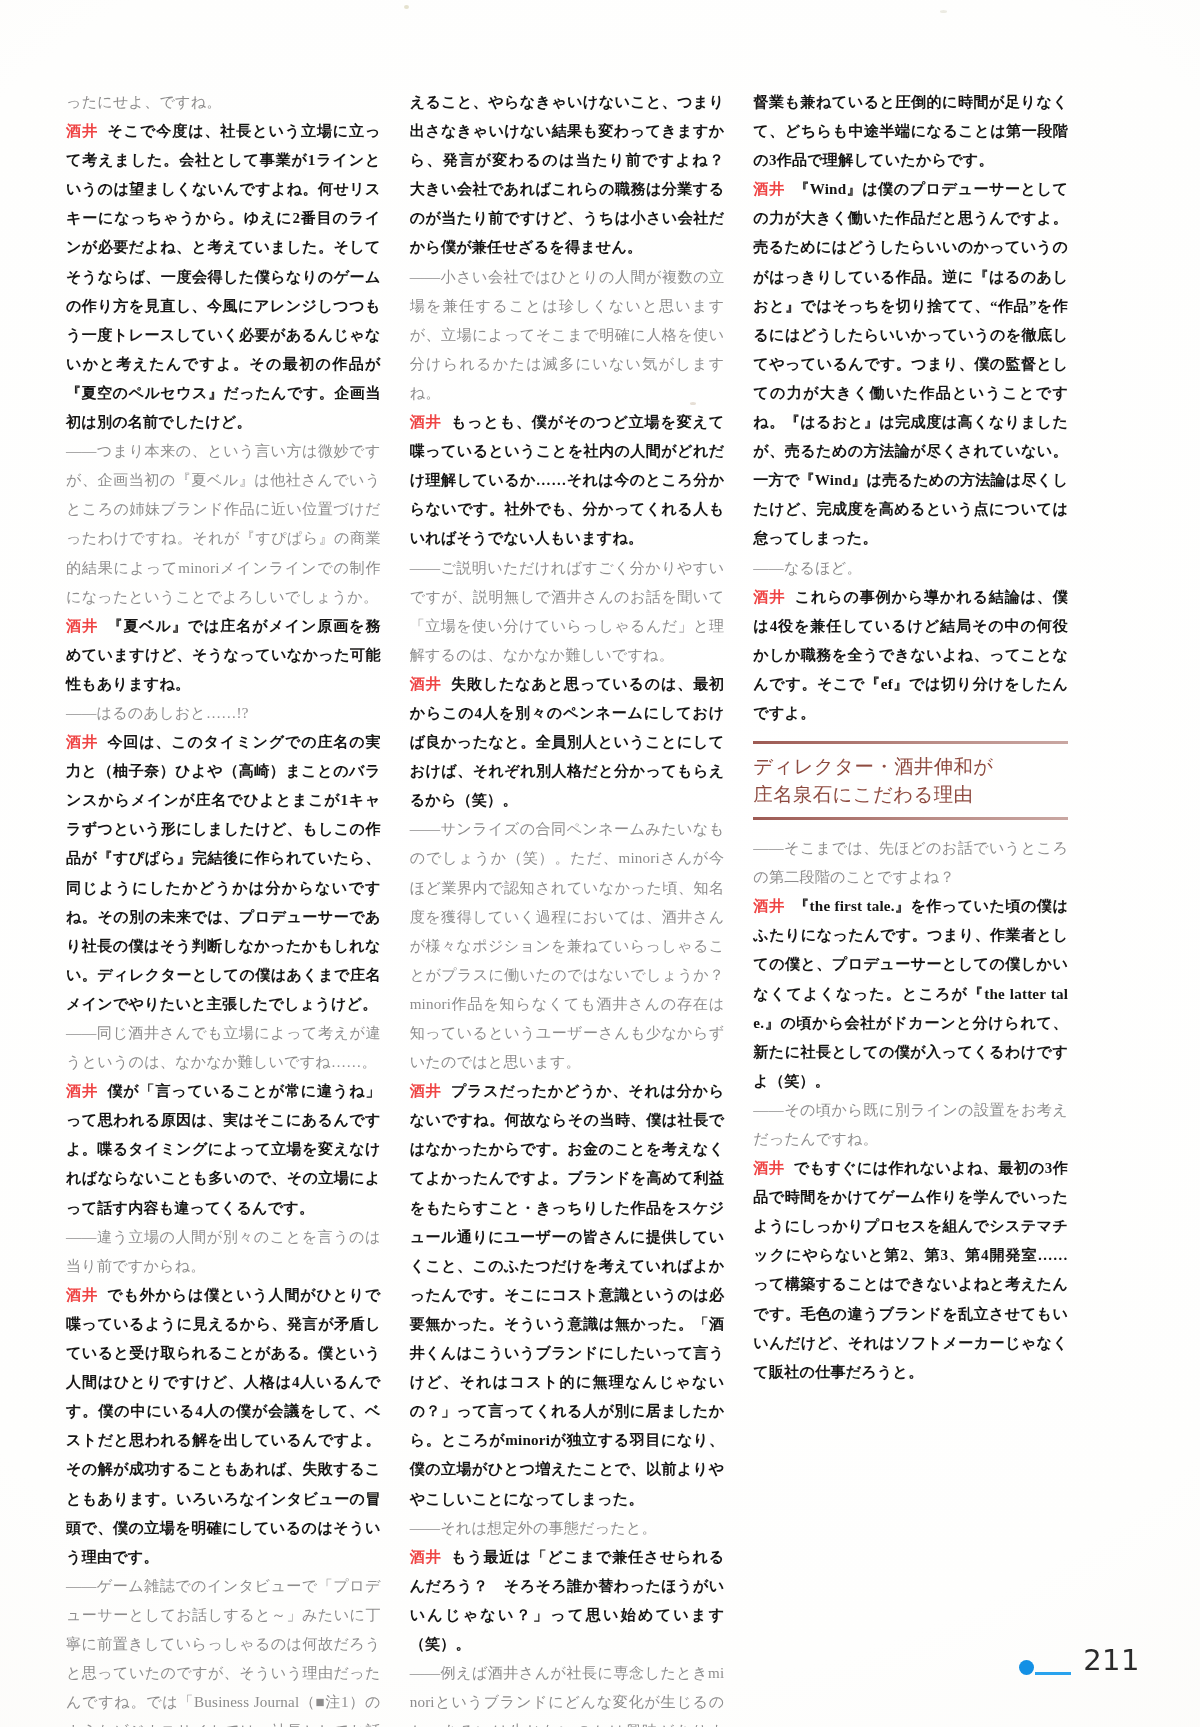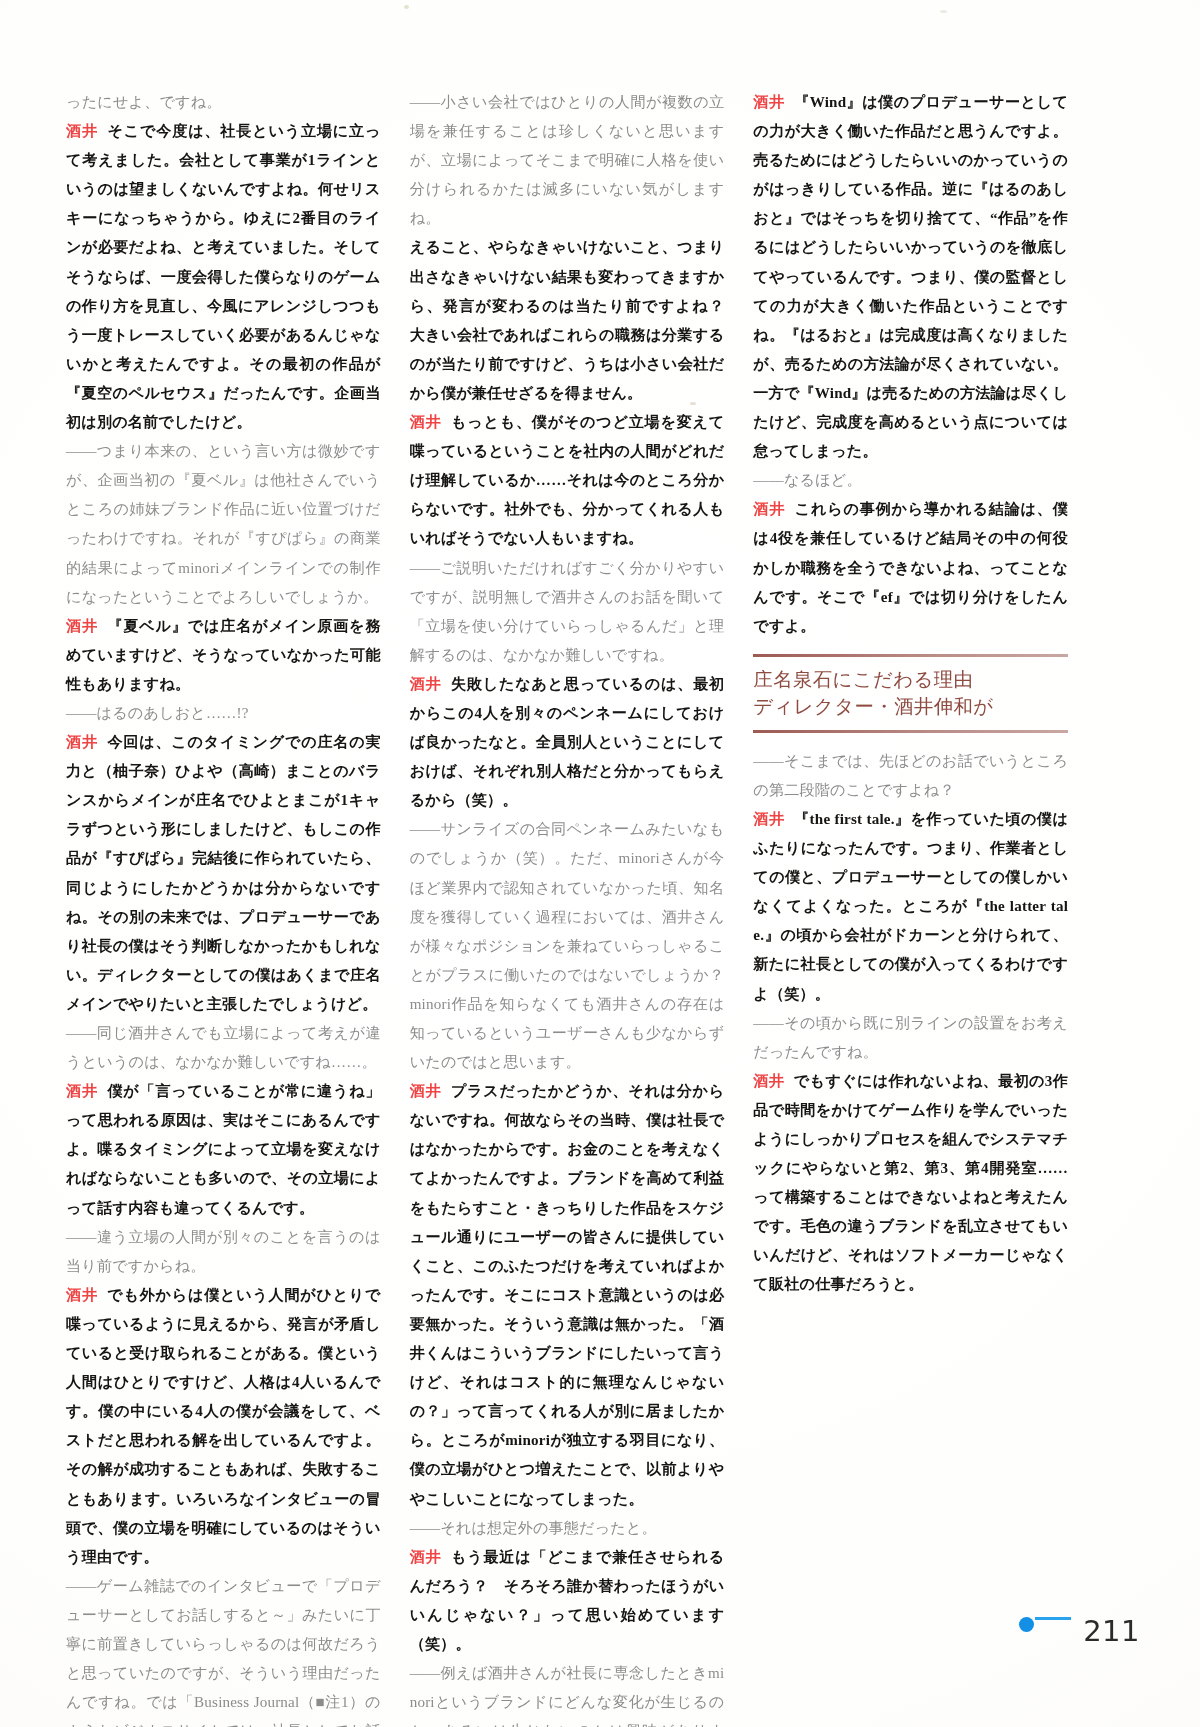--- a/index.html
+++ b/index.html
@@ -109,23 +109,23 @@
     letter-spacing: .4px;
     padding: 9px 0 9px 0;
     font-weight: 400;
   }
   .section-head .head-text span { display: block; }
 
   
   .folio {
     position: absolute;
     right: 60px;
-    bottom: 81px;
+    bottom: 52px;
     display: flex;
-    align-items: flex-start;
+    align-items: flex-end;
     gap: 0;
   }
   .folio .dot {
     width: 15px; height: 15px;
     border-radius: 50%;
     background: #1390e5;
     display: block;
   }
   .folio .bar {
     width: 36px;
@@ -162,40 +162,41 @@
         <p class="para answer"><span class="speaker">酒井</span><span class="body">『夏ベル』では庄名がメイン原画を務めていますけど、そうなっていなかった可能性もありますね。</span></p>
         <p class="para question"><span>——</span><span class="body">はるのあしおと……!?</span></p>
         <p class="para answer"><span class="speaker">酒井</span><span class="body">今回は、このタイミングでの庄名の実力と（柚子奈）ひよや（高崎）まことのバランスからメインが庄名でひよとまこが1キャラずつという形にしましたけど、もしこの作品が『すぴぱら』完結後に作られていたら、同じようにしたかどうかは分からないですね。その別の未来では、プロデューサーであり社長の僕はそう判断しなかったかもしれない。ディレクターとしての僕はあくまで庄名メインでやりたいと主張したでしょうけど。</span></p>
         <p class="para question"><span>——</span><span class="body">同じ酒井さんでも立場によって考えが違うというのは、なかなか難しいですね……。</span></p>
         <p class="para answer"><span class="speaker">酒井</span><span class="body">僕が「言っていることが常に違うね」って思われる原因は、実はそこにあるんですよ。喋るタイミングによって立場を変えなければならないことも多いので、その立場によって話す内容も違ってくるんです。</span></p>
         <p class="para question"><span>——</span><span class="body">違う立場の人間が別々のことを言うのは当り前ですからね。</span></p>
         <p class="para answer"><span class="speaker">酒井</span><span class="body">でも外からは僕という人間がひとりで喋っているように見えるから、発言が矛盾していると受け取られることがある。僕という人間はひとりですけど、人格は4人いるんです。僕の中にいる4人の僕が会議をして、ベストだと思われる解を出しているんですよ。その解が成功することもあれば、失敗することもあります。いろいろなインタビューの冒頭で、僕の立場を明確にしているのはそういう理由です。</span></p>
         <p class="para question"><span>——</span><span class="body">ゲーム雑誌でのインタビューで「プロデューサーとしてお話しすると～」みたいに丁寧に前置きしていらっしゃるのは何故だろうと思っていたのですが、そういう理由だったんですね。では「Business Journal（■注1）のようなビジネスサイトでは、社長としてお話をされているわけですか。</span></p>
       </div>
     <div class="col" id="col-1">
+        <p class="para answer"><span class="body">えること、やらなきゃいけないこと、つまり出さなきゃいけない結果も変わってきますから、発言が変わるのは当たり前ですよね？　大きい会社であればこれらの職務は分業するのが当たり前ですけど、うちは小さい会社だから僕が兼任せざるを得ません。</span></p>
         <p class="para question"><span>——</span><span class="body">小さい会社ではひとりの人間が複数の立場を兼任することは珍しくないと思いますが、立場によってそこまで明確に人格を使い分けられるかたは滅多にいない気がしますね。</span></p>
-        <p class="para answer"><span class="body">えること、やらなきゃいけないこと、つまり出さなきゃいけない結果も変わってきますから、発言が変わるのは当たり前ですよね？　大きい会社であればこれらの職務は分業するのが当たり前ですけど、うちは小さい会社だから僕が兼任せざるを得ません。</span></p>
         <p class="para answer"><span class="speaker">酒井</span><span class="body">もっとも、僕がそのつど立場を変えて喋っているということを社内の人間がどれだけ理解しているか……それは今のところ分からないです。社外でも、分かってくれる人もいればそうでない人もいますね。</span></p>
         <p class="para question"><span>——</span><span class="body">ご説明いただければすごく分かりやすいですが、説明無しで酒井さんのお話を聞いて「立場を使い分けていらっしゃるんだ」と理解するのは、なかなか難しいですね。</span></p>
         <p class="para answer"><span class="speaker">酒井</span><span class="body">失敗したなあと思っているのは、最初からこの4人を別々のペンネームにしておけば良かったなと。全員別人ということにしておけば、それぞれ別人格だと分かってもらえるから（笑）。</span></p>
         <p class="para question"><span>——</span><span class="body">サンライズの合同ペンネームみたいなものでしょうか（笑）。ただ、minoriさんが今ほど業界内で認知されていなかった頃、知名度を獲得していく過程においては、酒井さんが様々なポジションを兼ねていらっしゃることがプラスに働いたのではないでしょうか？　minori作品を知らなくても酒井さんの存在は知っているというユーザーさんも少なからずいたのではと思います。</span></p>
         <p class="para answer"><span class="speaker">酒井</span><span class="body">プラスだったかどうか、それは分からないですね。何故ならその当時、僕は社長ではなかったからです。お金のことを考えなくてよかったんですよ。ブランドを高めて利益をもたらすこと・きっちりした作品をスケジュール通りにユーザーの皆さんに提供していくこと、このふたつだけを考えていればよかったんです。そこにコスト意識というのは必要無かった。そういう意識は無かった。「酒井くんはこういうブランドにしたいって言うけど、それはコスト的に無理なんじゃないの？」って言ってくれる人が別に居ましたから。ところがminoriが独立する羽目になり、僕の立場がひとつ増えたことで、以前よりややこしいことになってしまった。</span></p>
         <p class="para question"><span>——</span><span class="body">それは想定外の事態だったと。</span></p>
         <p class="para answer"><span class="speaker">酒井</span><span class="body">もう最近は「どこまで兼任させられるんだろう？　そろそろ誰か替わったほうがいいんじゃない？」って思い始めています（笑）。</span></p>
         <p class="para question"><span>——</span><span class="body">例えば酒井さんが社長に専念したときminoriというブランドにどんな変化が生じるのか、あるいは生じないのかは興味があります。</span></p>
       </div>
     <div class="col" id="col-2">
+        <p class="para answer"><span class="body">督業も兼ねていると圧倒的に時間が足りなくて、どちらも中途半端になることは第一段階の3作品で理解していたからです。</span></p>
         <p class="para answer"><span class="speaker">酒井</span><span class="body">『Wind』は僕のプロデューサーとしての力が大きく働いた作品だと思うんですよ。売るためにはどうしたらいいのかっていうのがはっきりしている作品。逆に『はるのあしおと』ではそっちを切り捨てて、“作品”を作るにはどうしたらいいかっていうのを徹底してやっているんです。つまり、僕の監督としての力が大きく働いた作品ということですね。『はるおと』は完成度は高くなりましたが、売るための方法論が尽くされていない。一方で『Wind』は売るための方法論は尽くしたけど、完成度を高めるという点については怠ってしまった。</span></p>
         <p class="para question"><span>——</span><span class="body">なるほど。</span></p>
         <p class="para answer"><span class="speaker">酒井</span><span class="body">これらの事例から導かれる結論は、僕は4役を兼任しているけど結局その中の何役かしか職務を全うできないよね、ってことなんです。そこで『ef』では切り分けをしたんですよ。</span></p>
         <div class="section-head">
           <div class="rule-top"></div>
           <div class="head-text">
+            <span>ディレクター・酒井伸和が</span>
             <span>庄名泉石にこだわる理由</span>
-            <span>ディレクター・酒井伸和が</span>
           </div>
           <div class="rule-bot"></div>
         </div>
         <p class="para question"><span>——</span><span class="body">そこまでは、先ほどのお話でいうところの第二段階のことですよね？</span></p>
         <p class="para answer"><span class="speaker">酒井</span><span class="body">『the first tale.』を作っていた頃の僕はふたりになったんです。つまり、作業者としての僕と、プロデューサーとしての僕しかいなくてよくなった。ところが『the latter tale.』の頃から会社がドカーンと分けられて、新たに社長としての僕が入ってくるわけですよ（笑）。</span></p>
         <p class="para question"><span>——</span><span class="body">その頃から既に別ラインの設置をお考えだったんですね。</span></p>
         <p class="para answer"><span class="speaker">酒井</span><span class="body">でもすぐには作れないよね、最初の3作品で時間をかけてゲーム作りを学んでいったようにしっかりプロセスを組んでシステマチックにやらないと第2、第3、第4開発室……って構築することはできないよねと考えたんです。毛色の違うブランドを乱立させてもいいんだけど、それはソフトメーカーじゃなくて販社の仕事だろうと。</span></p>
       </div>
   </div>
 

